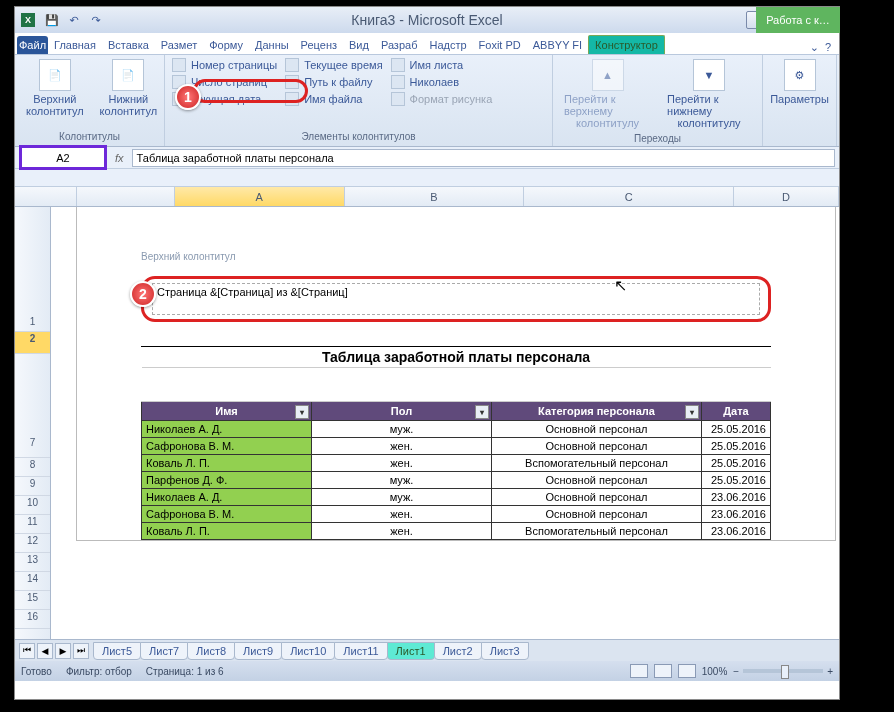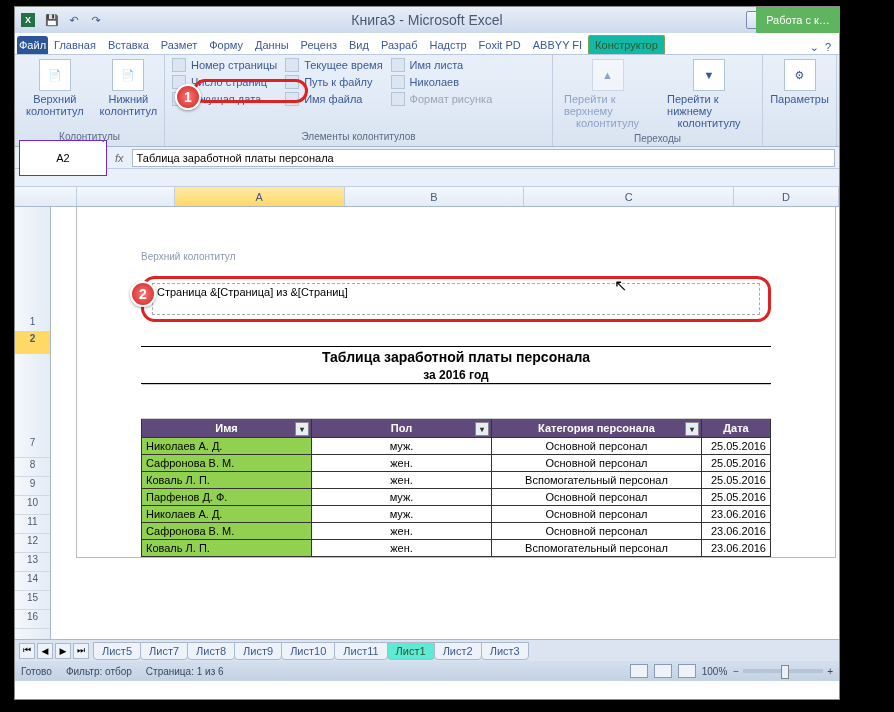--- a/index.html
+++ b/index.html
@@ -27,21 +27,21 @@
 .hg{display:flex;gap:4px}
 .smallbtn{display:flex;align-items:center;gap:5px;font-size:11px;color:#3b5998;padding:1px 2px;cursor:pointer;white-space:nowrap}
 .smallbtn.disabled{color:#9aa5b5}
 .si{width:14px;height:14px;background:#dce6f2;border:1px solid #b5c5d8;flex-shrink:0}
 .col3{display:flex;flex-direction:column;gap:1px}
 .callout1{position:absolute;left:193px;top:79px;width:115px;height:24px;border:3px solid #d22;border-radius:13px;pointer-events:none;z-index:10}
 .badge{position:absolute;width:26px;height:26px;border-radius:50%;background:radial-gradient(#f77,#c22);color:#fff;font-weight:bold;display:flex;align-items:center;justify-content:center;font-size:14px;z-index:11;border:2px solid #fff;box-shadow:0 1px 3px rgba(0,0,0,.4)}
 .badge1{left:175px;top:84px}
 .badge2{left:130px;top:281px}
 .fbar{height:22px;background:#e9f0fa;border-bottom:1px solid #c0cee0;display:flex;align-items:center}
-.namebox{width:88px;height:36px;background:#fff;border:1px solid #6d28d9;margin-left:4px;font-size:11px;padding:3px 4px;display:flex;align-items:center;justify-content:center}
+.namebox{width:88px;height:25px;background:#fff;border:3px solid #6d28d9;margin-left:4px;font-size:11px;padding:3px 4px;display:flex;align-items:center;justify-content:center}
 .fx{margin:0 8px;font-style:italic;font-size:11px;color:#666}
 .ftext{background:#fff;border:1px solid #a9b8cd;height:18px;flex:1;margin-right:4px;font-size:11px;padding:1px 4px;display:flex;align-items:center}
 .ruler{height:18px;background:#e9f0fa;border-bottom:1px solid #c0cee0}
 .colhdr{height:20px;background:linear-gradient(#f5f8fc,#e3ebf5);border-bottom:1px solid #a9b8cd;display:flex}
 .corner{width:62px;border-right:1px solid #c0cee0}
 .ch{border-right:1px solid #c0cee0;text-align:center;font-size:11px;color:#4a5a73;display:flex;align-items:center;justify-content:center}
 .chA{width:98px}
 .chA2{width:170px;background:linear-gradient(#ffe9a8,#ffd966)}
 .chB{width:180px}
 .chC{width:210px}
@@ -246,21 +246,20 @@
         <div class="hdr-label">Верхний колонтитул</div>
         <div class="hdr-box">
           <div class="hdr-inner">
             <div class="hdr-text">Страница &amp;[Страница] из &amp;[Страниц]</div>
           </div>
         </div>
       </div>
       <div style="height:18px"></div>
       <div class="tbl">
         <div class="tbl-title">Таблица заработной платы персонала</div>
-        <div class="tbl-sub">за 2016 год</div>
         <table>
           <tbody>
               <tr class="spacer-row">
                 <td colspan="4"></td>
               </tr>
           <tr>
             <th style="width:170px"><span>Имя</span><span class="dd">▾</span></th>
             <th style="width:180px"><span>Пол</span><span class="dd">▾</span></th>
             <th style="width:210px"><span>Категория персонала</span><span class="dd">▾</span></th>
             <th><span>Дата</span></th>

